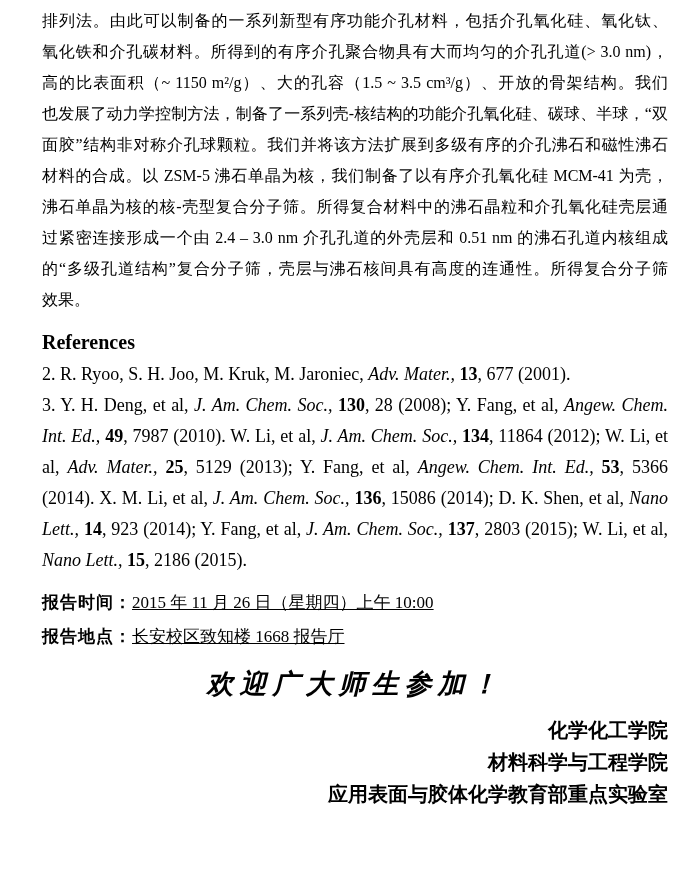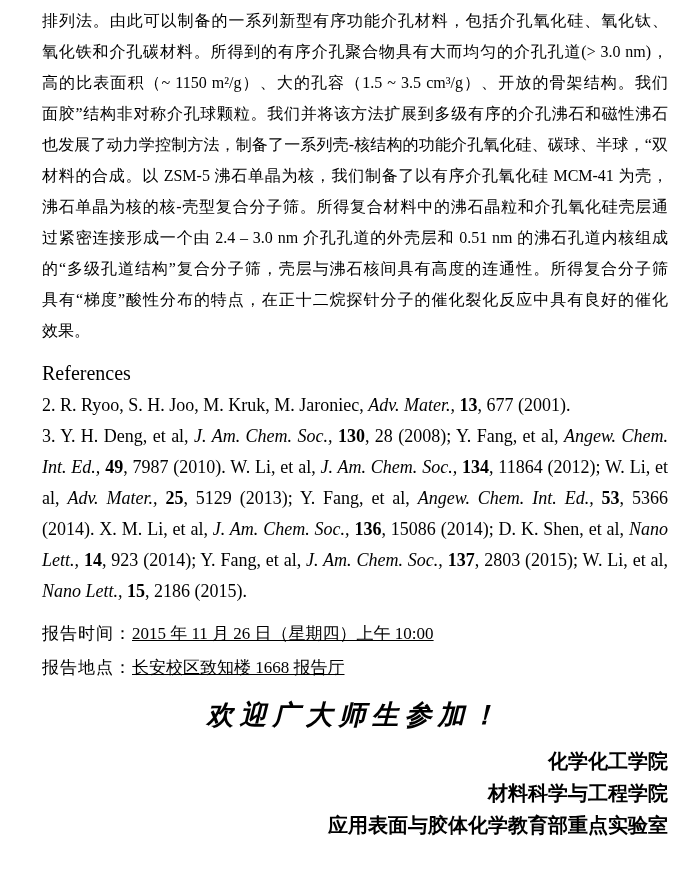--- a/index.html
+++ b/index.html
@@ -27,41 +27,41 @@
     text-align-last: justify;
     white-space: normal;
   }
   .abs-line.abs-last {
     text-align-last: left;
   }
   
   .ref-heading {
     margin-top: 13px;
     font-size: 20px;
-    font-weight: normal;
+    font-weight: bold;
     line-height: 28px;
   }
   .ref-list { margin-top: 3px; }
   .ref-item {
     font-size: 18px;
     line-height: 31px;
     text-align: justify;
   }
   .ref-item .it { font-style: italic; }
   .ref-item .bd { font-weight: bold; }
   
   .info-block { margin-top: 14px; }
   .info-row {
     font-size: 17px;
     line-height: 26px;
     margin-top: 8px;
   }
   .info-label {
     font-family: "Liberation Sans", sans-serif;
-    font-weight: normal;
+    font-weight: bold;
     font-size: 17px;
     letter-spacing: 1px;
   }
   .info-value { font-size: 17px; text-decoration: underline; }
   
   .welcome {
     margin-top: 16px;
     text-align: center;
     font-family: Liberation Serif, serif;
     font-size: 27px;
@@ -83,27 +83,26 @@
 </style>
 </head>
 <body>
 
 <div class="page">
 
   <div class="abstract">
       <div class="abs-line">排列法。由此可以制备的一系列新型有序功能介孔材料，包括介孔氧化硅、氧化钛、</div>
       <div class="abs-line">氧化铁和介孔碳材料。所得到的有序介孔聚合物具有大而均匀的介孔孔道(&gt; 3.0 nm)，</div>
       <div class="abs-line">高的比表面积（~ 1150 m²/g）、大的孔容（1.5 ~ 3.5 cm³/g）、开放的骨架结构。我们</div>
+      <div class="abs-line">也发展了动力学控制方法，制备了一系列壳-核结构的功能介孔氧化硅、碳球、半球，“双</div>
       <div class="abs-line">面胶”结构非对称介孔球颗粒。我们并将该方法扩展到多级有序的介孔沸石和磁性沸石</div>
-      <div class="abs-line">也发展了动力学控制方法，制备了一系列壳-核结构的功能介孔氧化硅、碳球、半球，“双</div>
       <div class="abs-line">材料的合成。以 ZSM-5 沸石单晶为核，我们制备了以有序介孔氧化硅 MCM-41 为壳，</div>
       <div class="abs-line">沸石单晶为核的核-壳型复合分子筛。所得复合材料中的沸石晶粒和介孔氧化硅壳层通</div>
       <div class="abs-line">过紧密连接形成一个由 2.4 – 3.0 nm 介孔孔道的外壳层和 0.51 nm 的沸石孔道内核组成</div>
       <div class="abs-line">的“多级孔道结构”复合分子筛，壳层与沸石核间具有高度的连通性。所得复合分子筛</div>
-      <div class="abs-line">具有“梯度”酸性分布的特点，在正十二烷探针分子的催化裂化反应中具有良好的催化</div>
       <div class="abs-line abs-last">效果。</div>
     </div>
 
   <div class="ref-heading">References</div>
 
   <div class="ref-list">
       <div class="ref-item"><span>2. R. Ryoo, S. H. Joo, M. Kruk, M. Jaroniec, </span><span class="it">Adv. Mater.,</span><span> </span><span class="bd">13</span><span>, 677 (2001).</span></div>
       <div class="ref-item"><span>3. Y. H. Deng, et al, </span><span class="it">J. Am. Chem. Soc.,</span><span> </span><span class="bd">130</span><span>, 28 (2008); Y. Fang, et al, </span><span class="it">Angew. Chem. Int. Ed.,</span><span> </span><span class="bd">49</span><span>, 7987 (2010). W. Li, et al, </span><span class="it">J. Am. Chem. Soc.,</span><span> </span><span class="bd">134</span><span>, 11864 (2012); W. Li, et al, </span><span class="it">Adv. Mater.,</span><span> </span><span class="bd">25</span><span>, 5129 (2013); Y. Fang, et al, </span><span class="it">Angew. Chem. Int. Ed.,</span><span> </span><span class="bd">53</span><span>, 5366 (2014). X. M. Li, et al, </span><span class="it">J. Am. Chem. Soc.,</span><span> </span><span class="bd">136</span><span>, 15086 (2014); D. K. Shen, et al, </span><span class="it">Nano Lett.,</span><span> </span><span class="bd">14</span><span>, 923 (2014); Y. Fang, et al, </span><span class="it">J. Am. Chem. Soc.,</span><span> </span><span class="bd">137</span><span>, 2803 (2015); W. Li, et al, </span><span class="it">Nano Lett.,</span><span> </span><span class="bd">15</span><span>, 2186 (2015).</span></div>
     </div>
 

